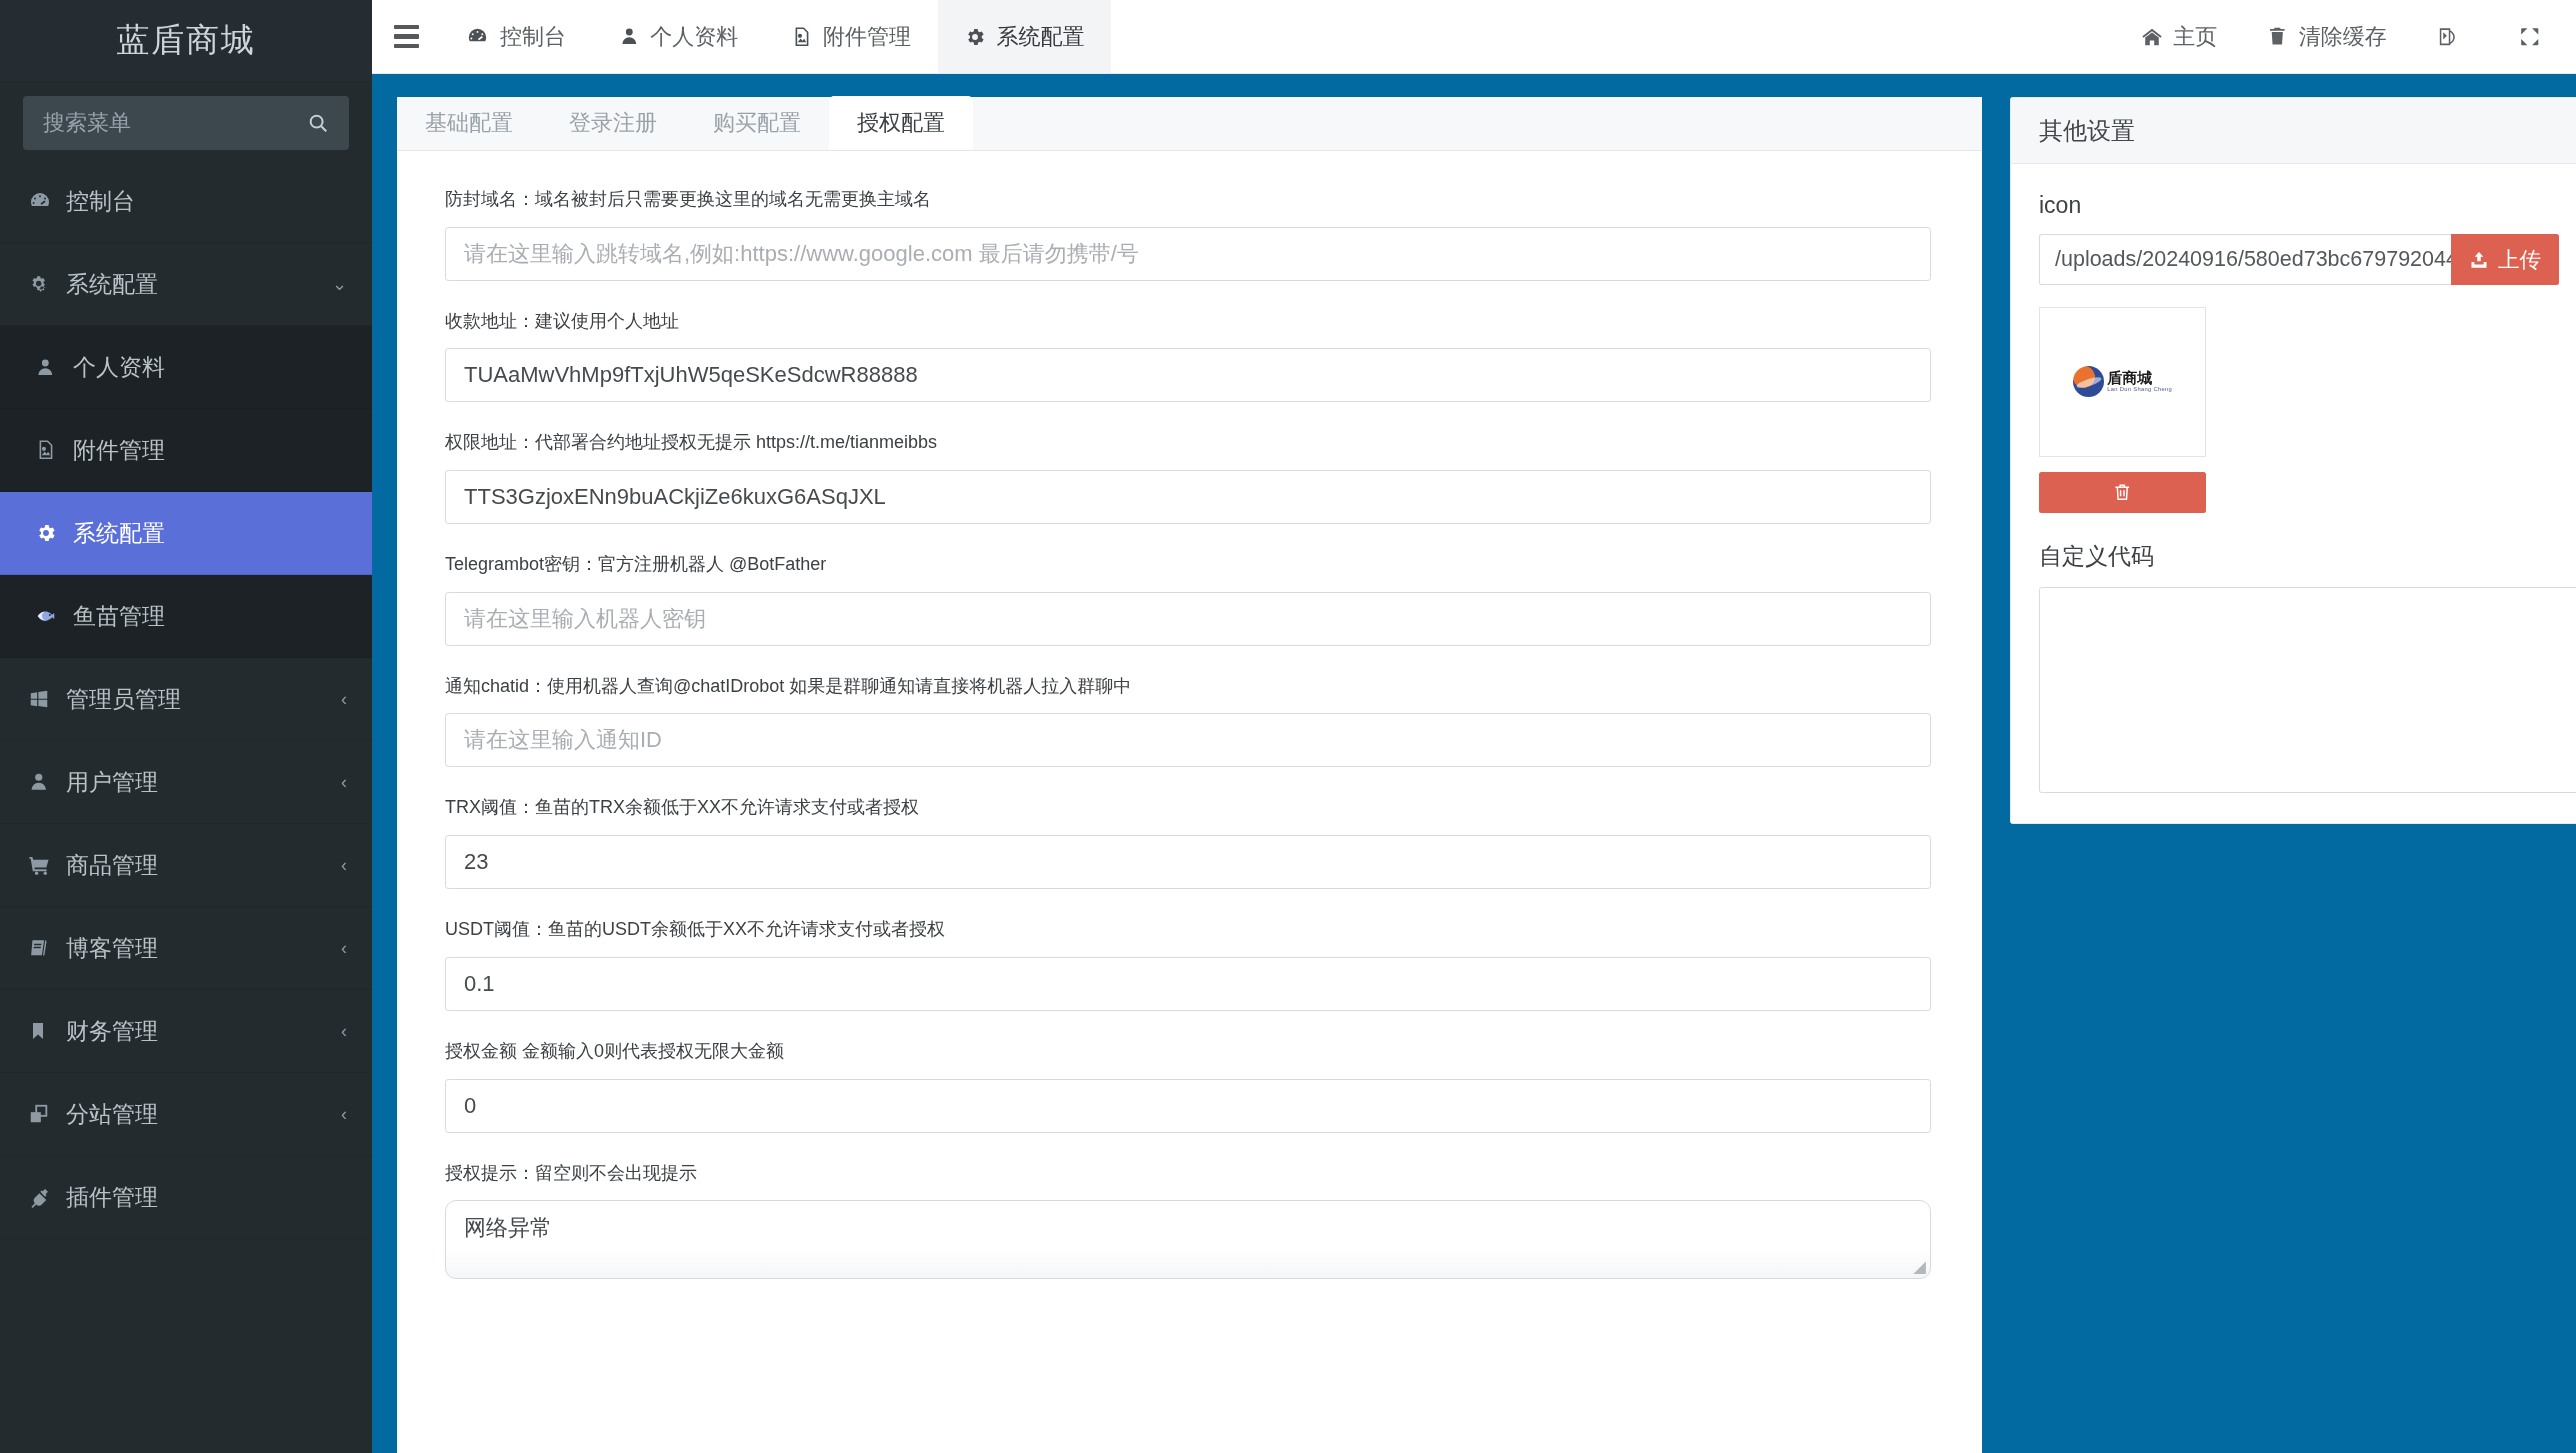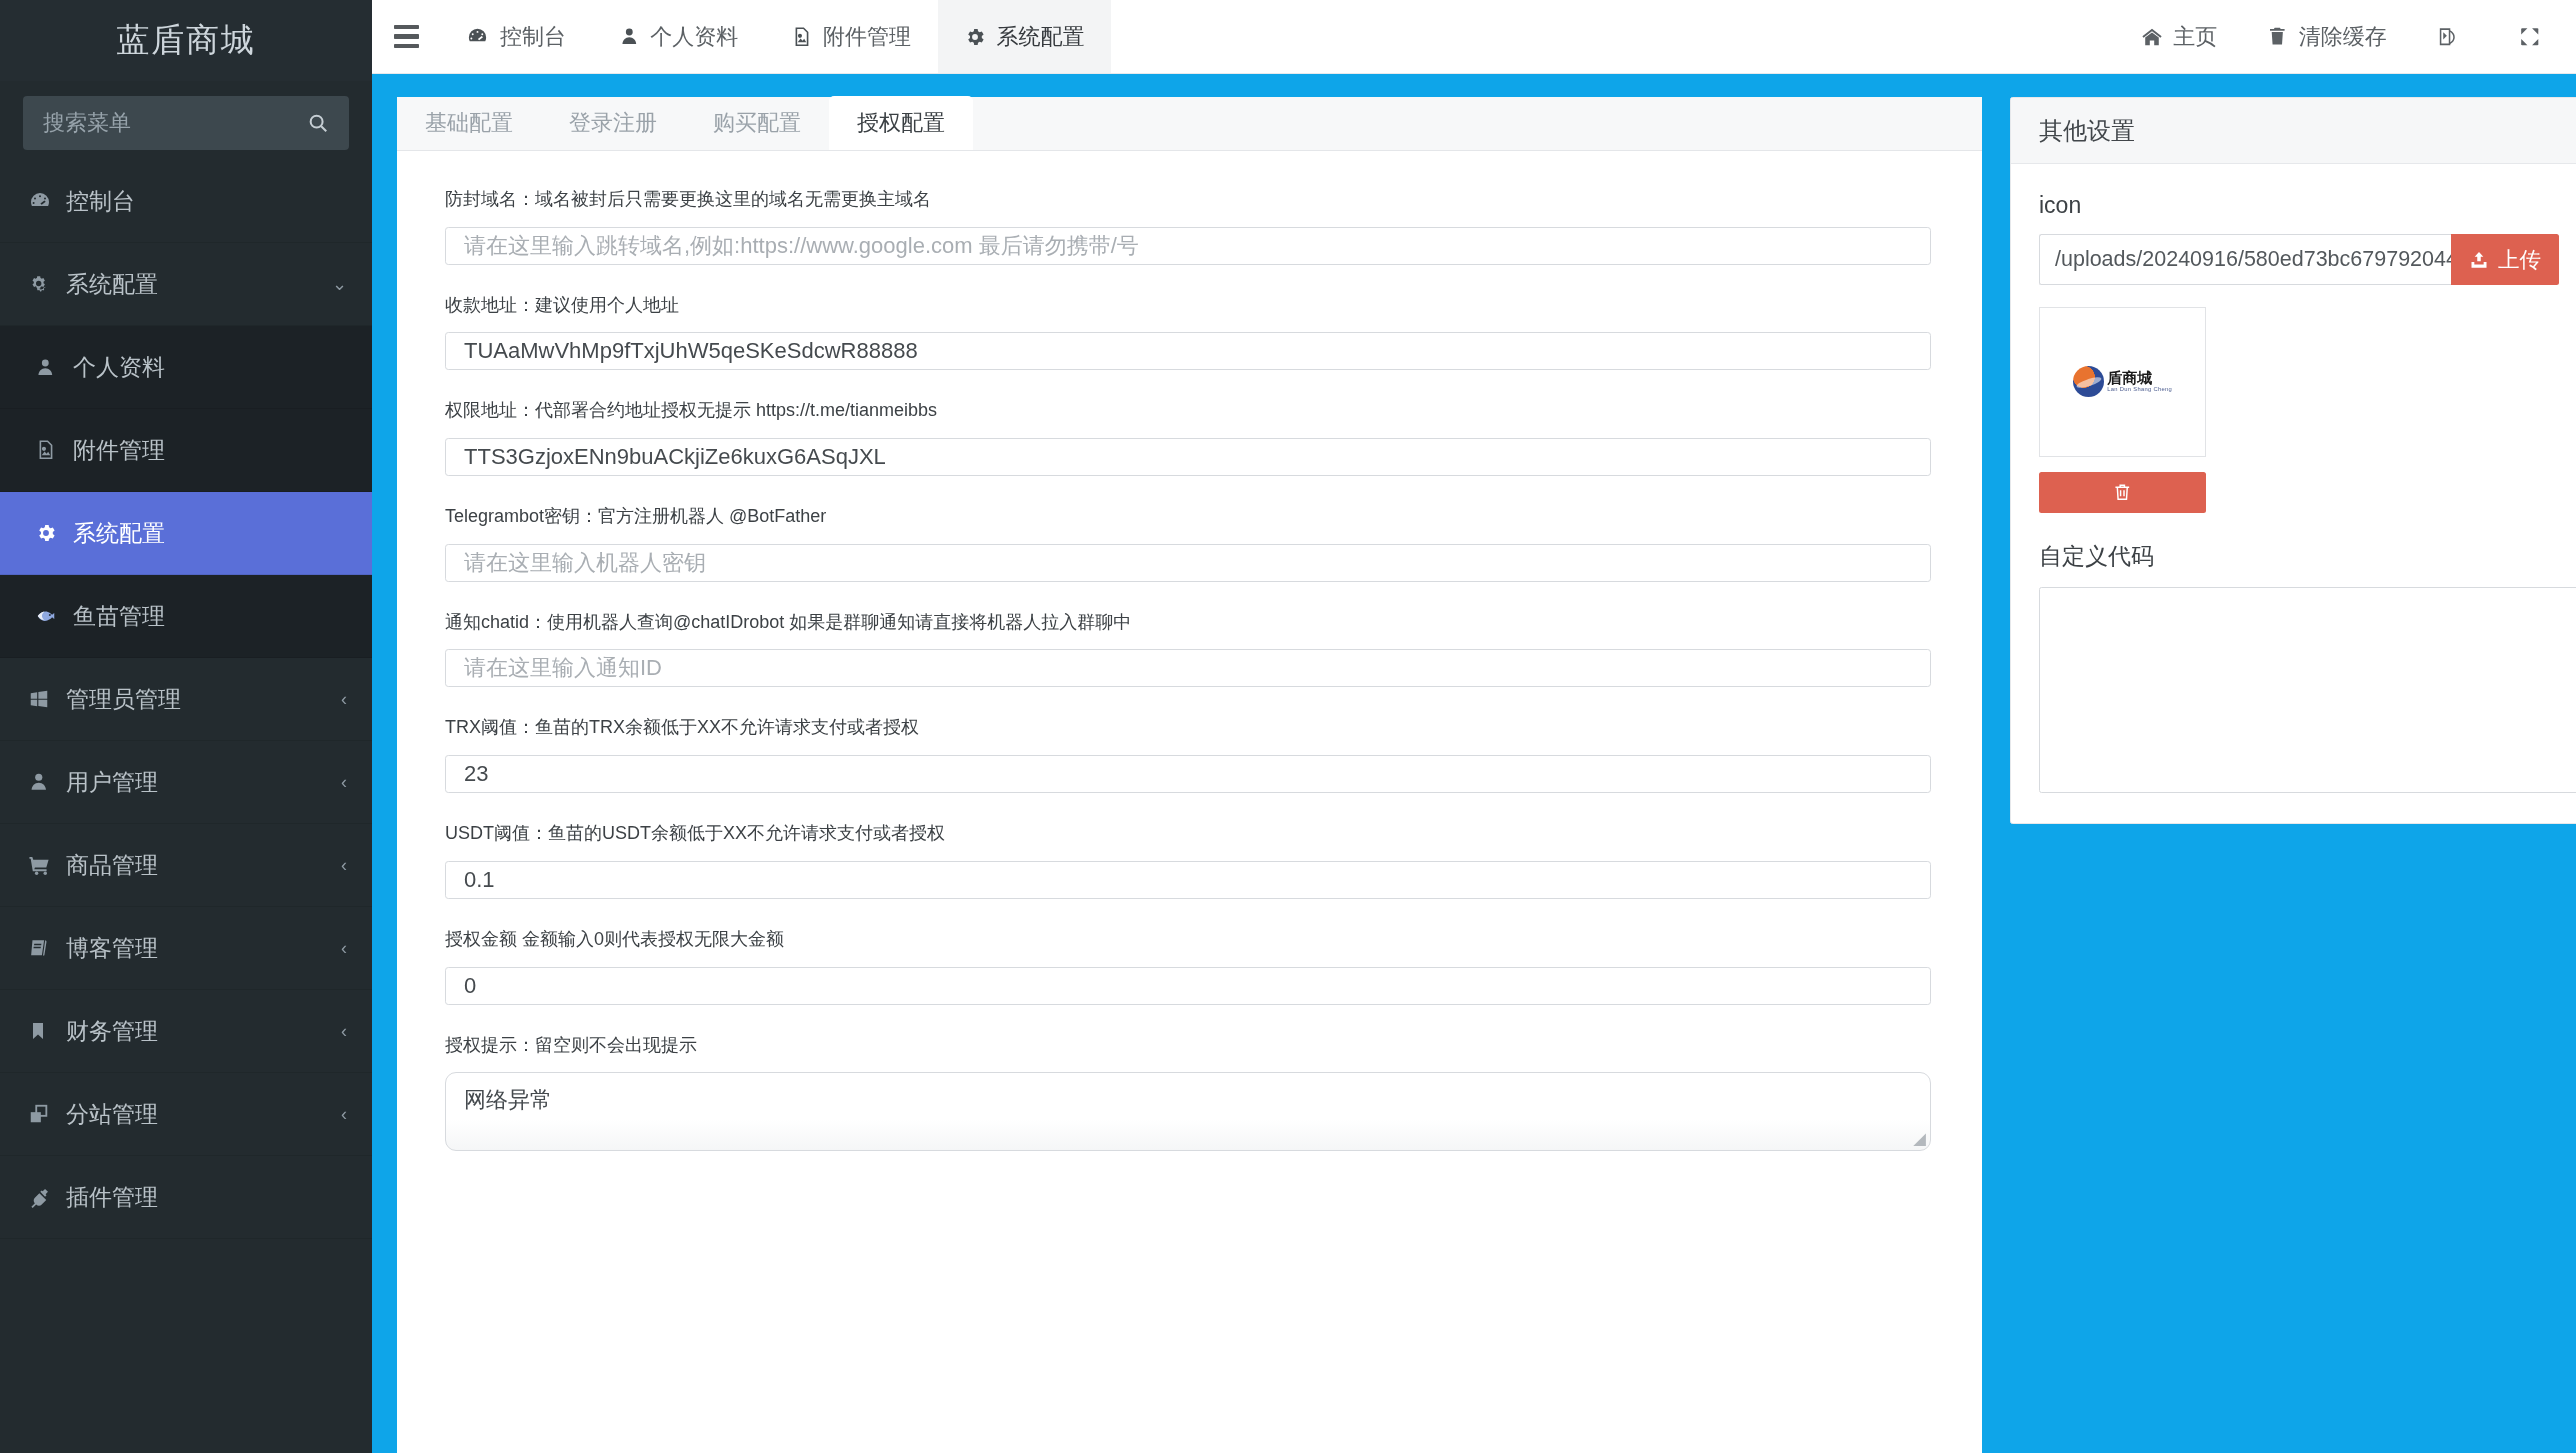--- a/index.html
+++ b/index.html
@@ -76,21 +76,21 @@
   .tnav .tic { font-size: 21.5px; color: #4b5155; display: flex; align-items: center; }
 
   .topright { margin-left: auto; display: flex; align-items: stretch; }
   .tr-item {
     display: flex; align-items: center; gap: 10.7px;
     padding: 8px 25px; font-size: 22px; color: #5c6165;
   }
 
   .content {
     flex: 1; display: flex; gap: 0; padding: 0;
-    background: #0ea5e9; overflow: hidden;
+    background: #0369a1; overflow: hidden;
     position: relative;
   }
 
   .left-panel {
     width: 1585px; min-width: 1585px;
     margin: 23px 0 0 25px;
     display: flex; flex-direction: column;
     height: calc(100% - 23px);
   }
   .tabbar {
@@ -111,21 +111,21 @@
     background: #ffffff; flex: 1; padding: 36px 48px 0 48px;
     overflow: hidden;
   }
 
   .fgroup { margin-bottom: 28px; }
   .flabel {
     font-size: 18px; color: #3c4145; margin-bottom: 15.7px;
     white-space: nowrap;
   }
   .finput {
-    width: 1486px; height: 38px;
+    width: 1486px; height: 54px;
     border: 0.8px solid #d7dade; border-radius: 3.3px;
     background: #fff; padding: 0 18px;
     font-size: 22px; color: #454a4e;
     display: flex; align-items: center;
     font-family: "Liberation Sans", sans-serif;
   }
   .finput.ph { color: #a9aeb3; }
   .ftextarea {
     width: 1486px; height: 79px;
     border: 0.8px solid #d7dade; border-radius: 11px;

